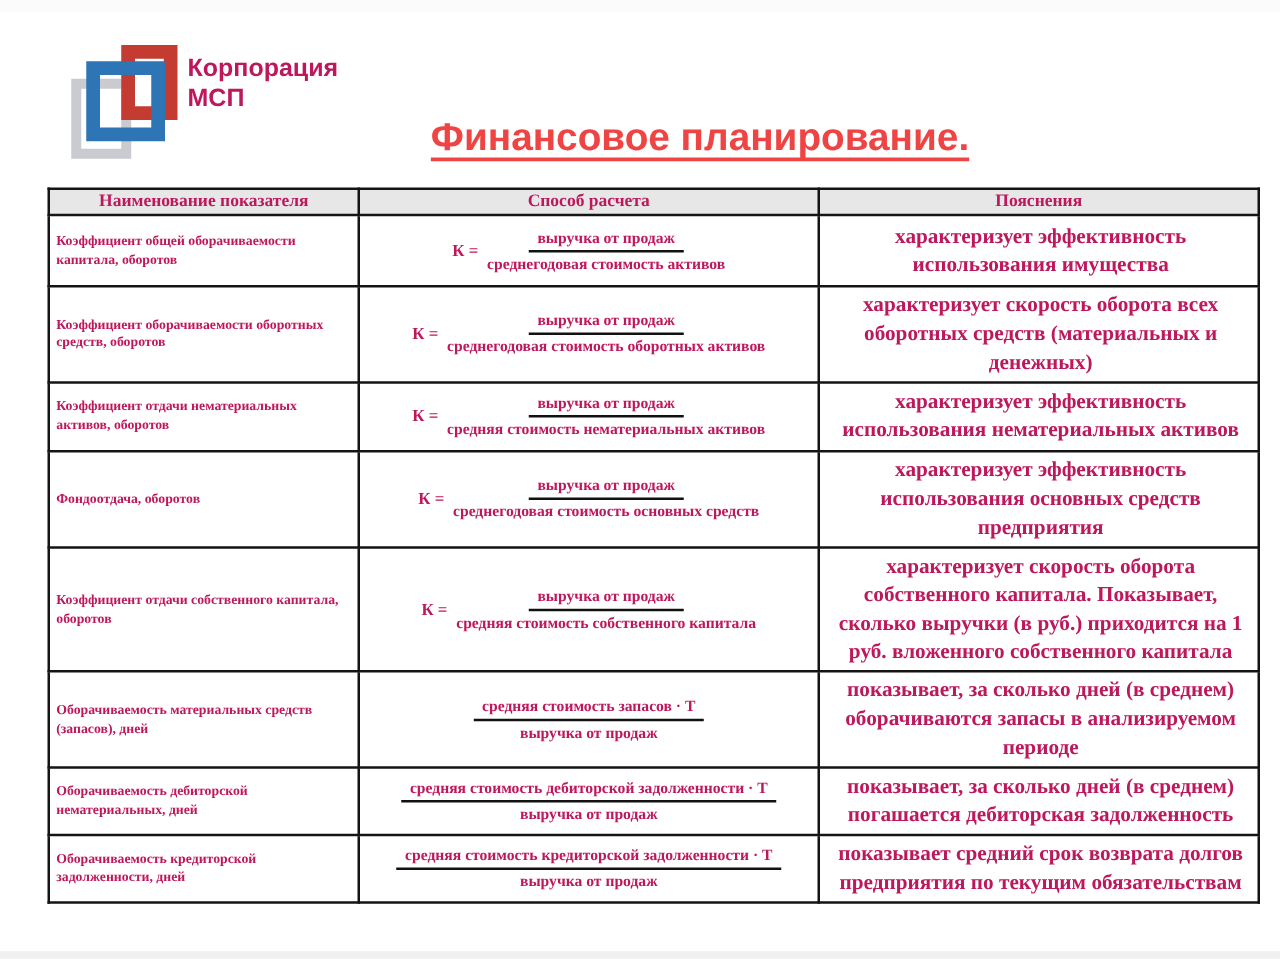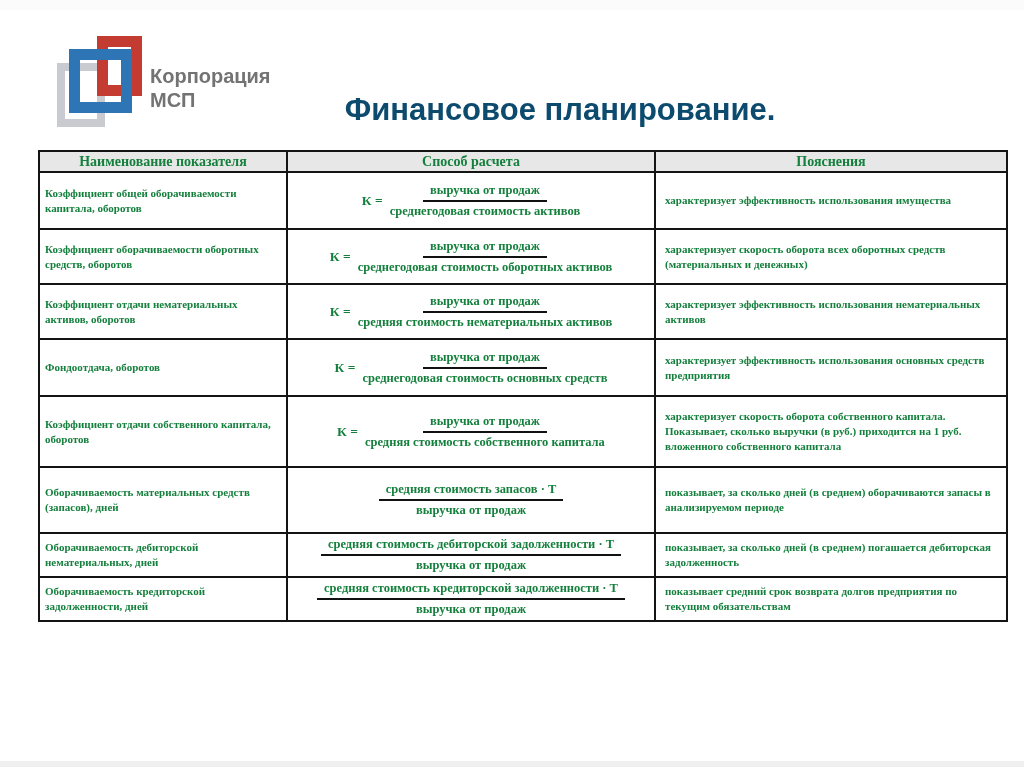--- a/index.html
+++ b/index.html
@@ -13,39 +13,40 @@
   }
   .slide { position: absolute; inset: 0; background: #ffffff; }
 
   
   .logo { position: absolute; left: 52px; top: 30px; width: 100px; height: 105px; }
   .sq { position: absolute; background: transparent; }
   .sq-gray { left: 5px;  top: 33px; width: 48px; height: 64px; border: 8px solid #c9cbd0; z-index: 1; }
   .sq-red  { left: 45px; top: 6px;  width: 45px; height: 60px; border: 11px solid #c43b32; z-index: 2; }
   .sq-blue { left: 17px; top: 19px; width: 63px; height: 64px; border: 11px solid #2e75b6; z-index: 3; }
   .logo-text {
-    position: absolute; left: 150px; top: 64px;
-    font-size: 20px; font-weight: bold; color: #737373; line-height: 1.2;
+    position: absolute; left: 150px; top: 43px;
+    font-size: 20px; font-weight: bold; color: #be185d; line-height: 1.2;
   }
 
   
   .title {
     position: absolute; left: 265px; top: 92px; width: 590px; margin: 0;
     text-align: center;
-    font-size: 31px; font-weight: bold; color: #0c4a6e;
+    font-size: 31px; font-weight: bold; color: #ef4444;
+    text-decoration: underline;
     text-decoration-thickness: 3px;
     text-underline-offset: 6px;
   }
 
   
   table.fin-table {
     position: absolute; left: 38px; top: 150px; width: 947px;
     border-collapse: collapse;
     font-family: "Liberation Serif", serif;
-    color: #15803d;
+    color: #be185d;
     table-layout: fixed;
   }
   .fin-table th, .fin-table td { border: 2px solid #141414; }
   .fin-table th {
     background: #e7e7e7;
     font-size: 14px; font-weight: bold;
     height: 21px; padding: 1px 4px; text-align: center;
   }
   .col-name { width: 248px; }
   .col-calc { width: 368px; }
@@ -54,23 +55,23 @@
   .section-row td {
     text-align: center; font-size: 13.5px; font-weight: bold;
     height: 19px; padding: 1px 4px; background: #ffffff;
   }
   .cell-name {
     font-size: 11px; font-weight: bold;
     padding: 3px 6px 3px 5px; line-height: 1.35; vertical-align: middle;
     text-align: left;
   }
   .cell-expl {
-    font-size: 11px; font-weight: bold;
+    font-size: 17px; font-weight: bold;
     padding: 3px 6px 3px 9px; line-height: 1.35; vertical-align: middle;
-    text-align: left;
+    text-align: center;
   }
   .cell-formula { text-align: center; vertical-align: middle; padding: 3px 4px; }
   .formula {
     display: flex; align-items: center; justify-content: center; gap: 7px;
     font-size: 12.5px; font-weight: bold;
   }
   .f-prefix { font-size: 13.5px; }
   .fraction { display: inline-flex; flex-direction: column; align-items: center; }
   .numerator { border-bottom: 2px solid #111111; padding: 0 7px 2px; white-space: nowrap; }
   .denominator { padding-top: 2px; white-space: nowrap; }

